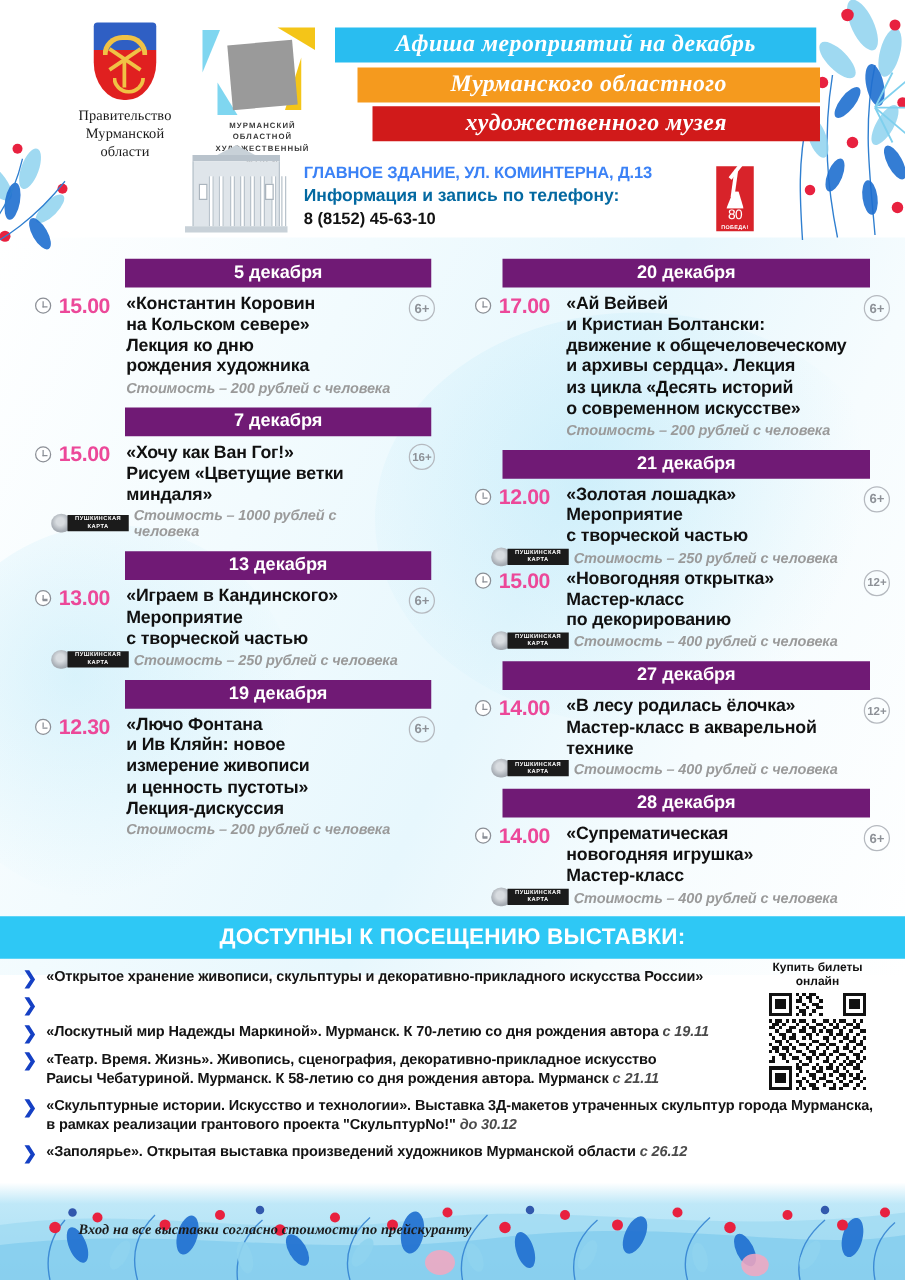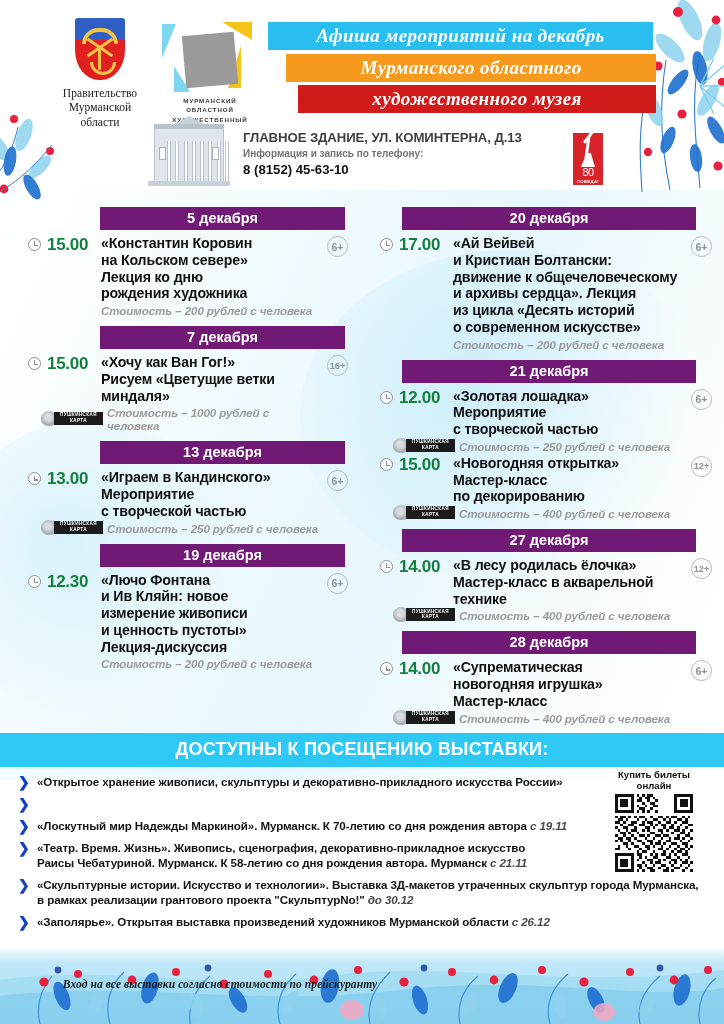--- a/index.html
+++ b/index.html
@@ -100,22 +100,22 @@
   .ribbon {
     color:#ffffff; font-family:"Liberation Serif", serif; font-style:italic;
     font-weight:700; letter-spacing:.4px;
     padding:3px 14px; white-space:nowrap;
   }
   .ribbon-1 { background:#29bdf0; font-size:19px; text-align:center; width:385px; margin-left:0; }
   .ribbon-2 { background:#f59a1e; font-size:19px; text-align:center; width:370px; margin-left:18px; margin-top:4px;}
   .ribbon-3 { background:#d11a1a; font-size:19px; text-align:center; width:358px; margin-left:30px; margin-top:3px;}
 
   .addr { position:absolute; left:243px; top:130px; }
-  .addr-l1 { font-size:13.2px; font-weight:700; color:#404040; letter-spacing:-.1px; }
-  .addr-l2 { font-size:10px; font-weight:700; color:#737373; margin-top:3px; }
+  .addr-l1 { font-size:13.2px; font-weight:700; color:#3b82f6; letter-spacing:-.1px; }
+  .addr-l2 { font-size:14px; font-weight:700; color:#0369a1; margin-top:3px; }
   .addr-l3 { font-size:13.2px; font-weight:700; color:#121212; margin-top:3px; }
 
   .pobeda { position:absolute; left:573px; top:133px; width:30px; height:52px; background:#d8232a;
             color:#fff; text-align:center; }
   .pobeda-fig { position:relative; height:34px; }
   .pobeda-fig::before {
     content:""; position:absolute; left:13px; top:3px; width:3px; height:22px; background:#fff;
     transform: rotate(8deg);
   }
   .pobeda-fig::after {
@@ -157,21 +157,21 @@
   .clock {
     width:13px; height:13px; border:1.4px solid #8b8f96; border-radius:50%;
     margin-top:3px; margin-right:6px; flex:0 0 auto; position:relative; background:#fff;
   }
   .clock::before { content:""; position:absolute; left:5px; top:2.4px; width:1.3px; height:4.6px; background:#8b8f96; }
   .clock::after  { content:""; position:absolute; left:5px; top:6px; width:4px; height:1.3px; background:#8b8f96; }
   .col-left .clock  { margin-left:16px; }
   .col-right .clock { margin-left:8px; }
 
   .time {
-    font-size:17px; font-weight:700; color:#15803d;
+    font-size:17px; font-weight:700; color:#ec4899;
     width:54px; flex:0 0 auto; text-align:left; letter-spacing:-.3px;
   }
   .ev-body { flex:1 1 auto; padding-right:26px; }
   .ev-title {
     font-size:14.2px; font-weight:700; color:#111111; line-height:1.18;
     letter-spacing:-.15px;
   }
   .ev-price {
     font-size:11.6px; font-style:italic; font-weight:700; color:#9a9a9a;
     margin-top:2px; letter-spacing:-.1px;

